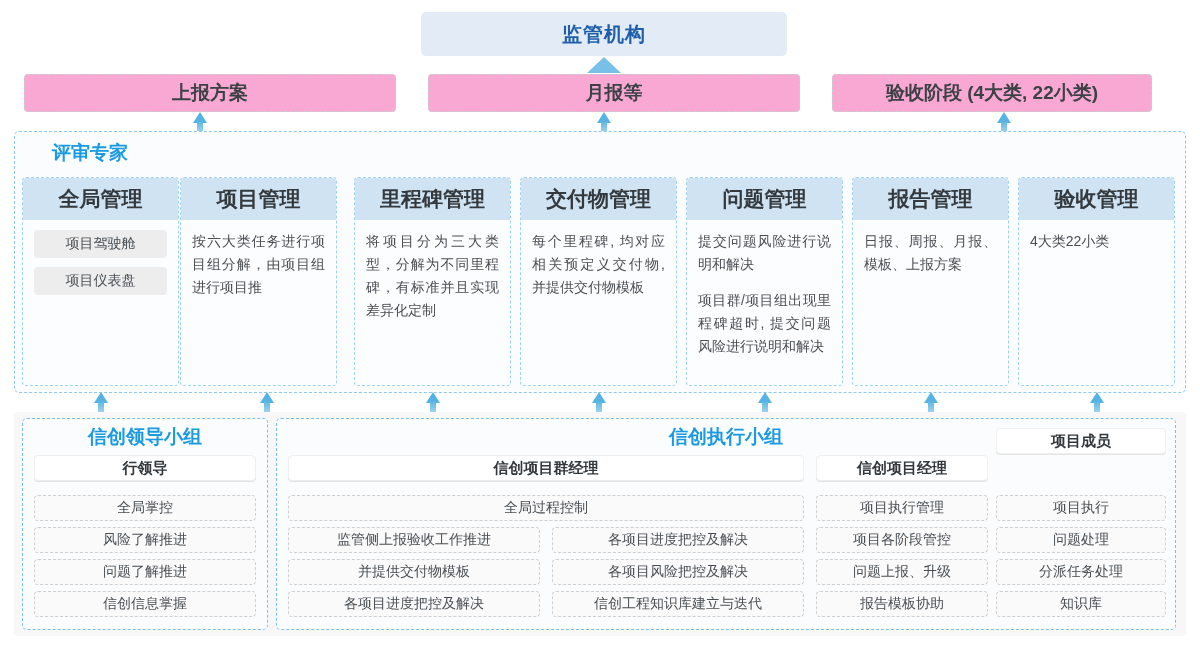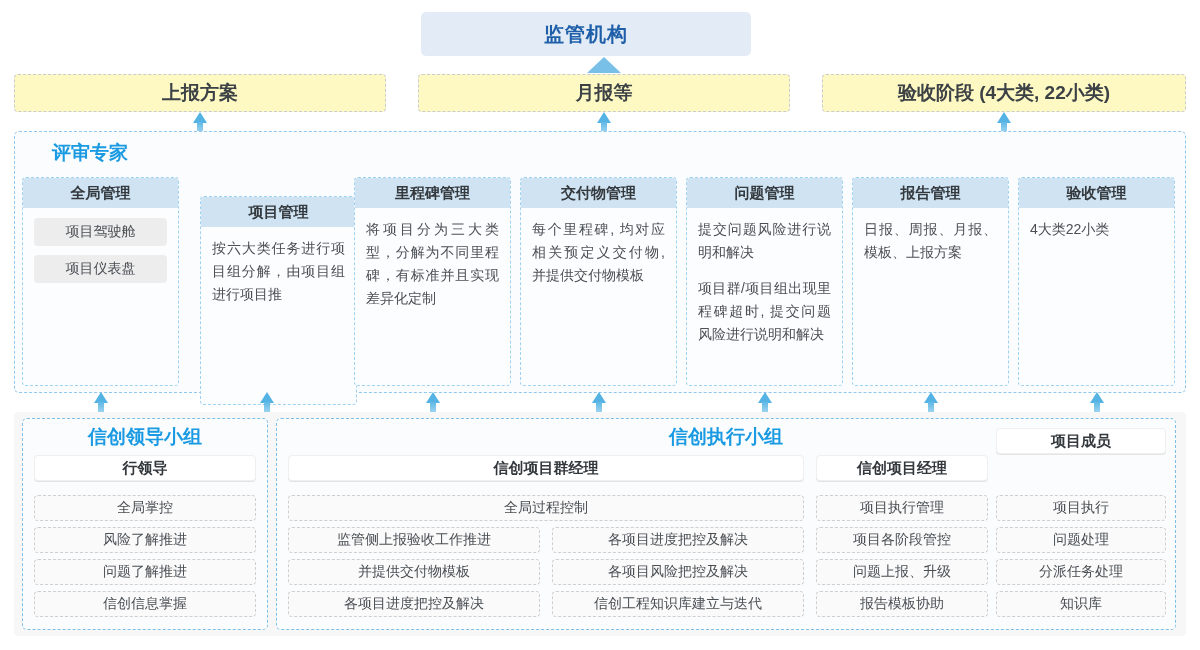--- a/index.html
+++ b/index.html
@@ -9,27 +9,28 @@
     font-family:"Liberation Sans","DejaVu Sans",sans-serif;
     color:#3e4348;
     overflow:hidden;
   }
   .stage{position:relative;width:1200px;height:650px;}
 
   
   .dashed-box{
     border:1px dashed #c9cccf;
     border-radius:4px;
-    background:#fef9c3;
-    box-sizing:border-box;
+    background:#f9a8d4;
+    box-sizing:border-box;
+    margin-left:10px;
   }
 
   
   .regulator{
-    position:absolute;left:421px;top:12px;width:330px;height:44px;
+    position:absolute;left:421px;top:12px;width:366px;height:44px;
     background:#e3ecf6;border-radius:5px;
     display:flex;align-items:center;justify-content:center;
     font-size:20px;font-weight:bold;color:#1f5fa9;letter-spacing:1px;
   }
 
   
   .arrow-fat{
     position:absolute;width:0;height:0;
     border-left:17px solid transparent;
     border-right:17px solid transparent;
@@ -67,23 +68,23 @@
   }
   #panel-title-left{left:52px;}
   #panel-title-right{left:656px;}
 
   .mcol{
     position:absolute;top:177px;height:209px;
     border:1px dashed #9fd2f0;border-radius:4px;background:#fcfdfe;
     box-sizing:border-box;overflow:hidden;
   }
   .mcol-head{
-    height:30px;background:#cfe3f2;
-    display:flex;align-items:center;justify-content:center;
-    font-size:15px;font-weight:bold;color:#34393e;
+    height:42px;background:#cfe3f2;
+    display:flex;align-items:center;justify-content:center;
+    font-size:21px;font-weight:bold;color:#34393e;
   }
   .mcol-body{padding:10px 11px 0 11px;}
   .mcol-body p{
     margin:0 0 13px 0;
     font-size:14px;line-height:23px;color:#4a4f54;
     text-align:justify;text-justify:inter-ideograph;
   }
   .pill{
     background:#ededed;border-radius:4px;
     height:28px;margin-bottom:9px;
@@ -130,21 +131,21 @@
     <span>监管机构</span>
   </div>
   <div class="arrow-fat" style="left:587px;top:57px;"></div>
 
   <div class="dashed-box rep" style="left:14px;width:372px;">
     <span>上报方案</span>
   </div>
   <div class="dashed-box rep" style="left:418px;width:372px;">
     <span>月报等</span>
   </div>
-  <div class="dashed-box rep" style="left:822px;width:364px;">
+  <div class="dashed-box rep" style="left:822px;width:320px;">
     <span>验收阶段 (4大类, 22小类)</span>
   </div>
 
   <div class="arrow" style="left:193px;top:112px;">
       <span class="head"></span>
       <span class="stem"></span>
     </div>
   <div class="arrow" style="left:597px;top:112px;">
       <span class="head"></span>
       <span class="stem"></span>
@@ -158,21 +159,21 @@
   <div class="panel-title" id="panel-title-left">评审专家</div>
 
   <div class="mcol" style="left:22px;width:157px;">
     <div class="mcol-head">全局管理</div>
     <div class="mcol-body">
       <div class="pill">项目驾驶舱</div>
       <div class="pill">项目仪表盘</div>
     </div>
   </div>
 
-  <div class="mcol" style="left:200px;width:157px;margin-top:19px;">
+  <div class="mcol" style="left:180px;width:157px;">
     <div class="mcol-head">项目管理</div>
     <div class="mcol-body">
       <p>按六大类任务进行项目组分解，由项目组进行项目推</p>
     </div>
   </div>
 
   <div class="mcol" style="left:354px;width:157px;">
     <div class="mcol-head">里程碑管理</div>
     <div class="mcol-body">
       <p>将项目分为三大类型，分解为不同里程碑，有标准并且实现差异化定制</p>

